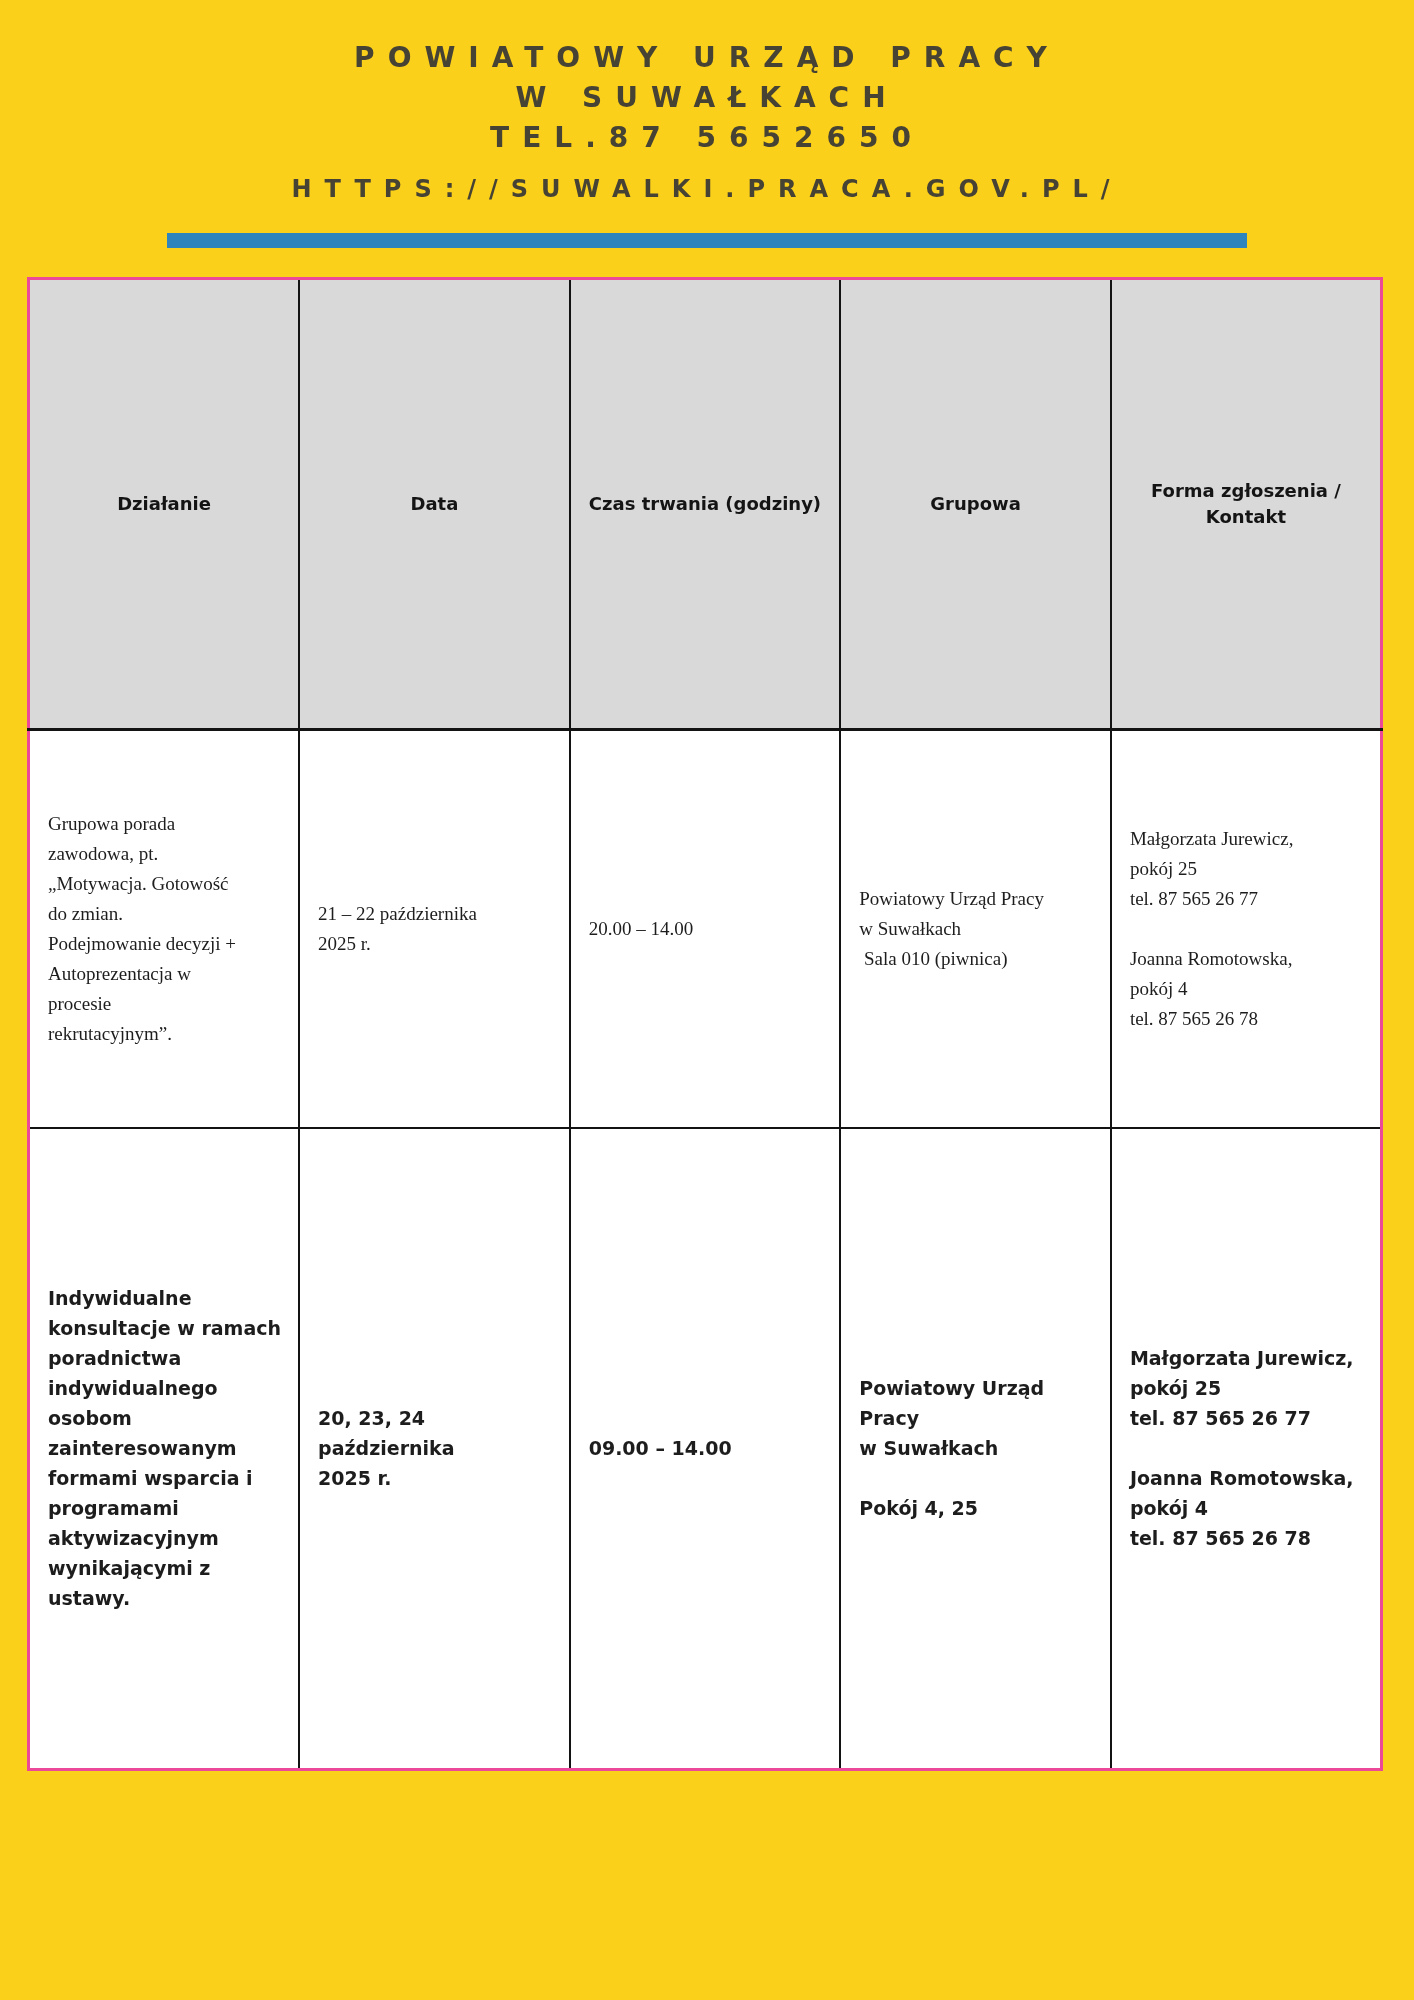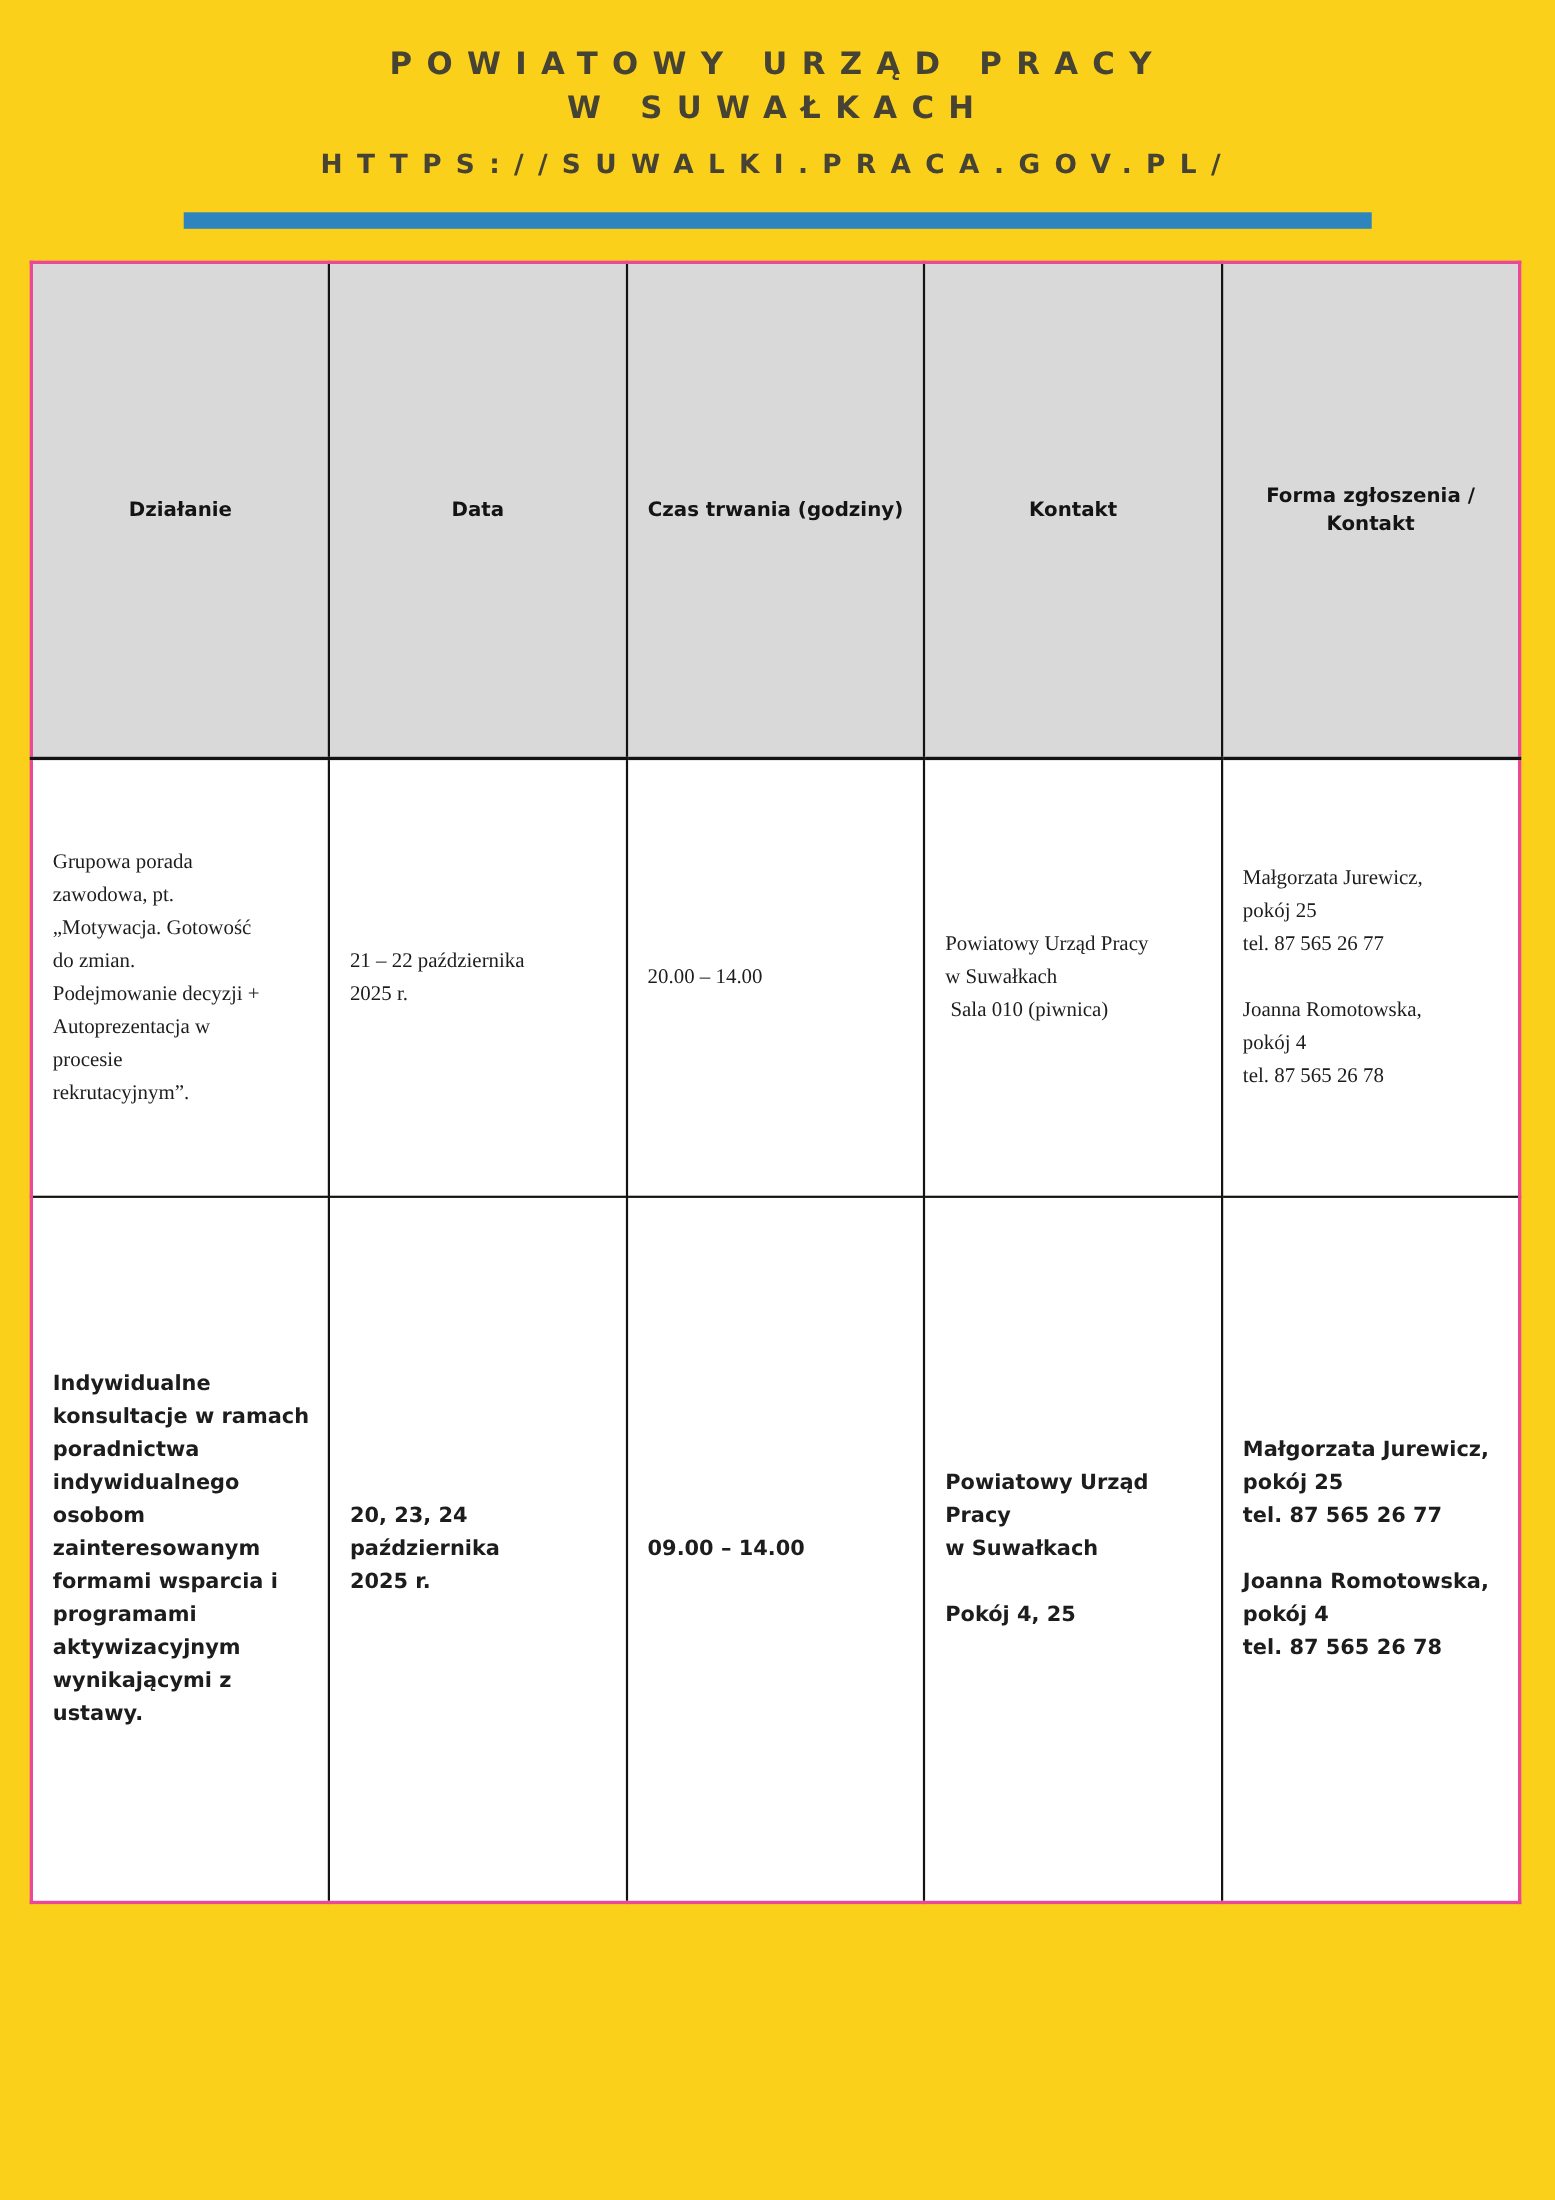--- a/index.html
+++ b/index.html
@@ -81,39 +81,40 @@
   tr.row-2 { height: 642px; font-weight: bold; }
 </style>
 </head>
 <body>
 
 <div class="page">
 
   <div class="letterhead">
     <div class="hline">POWIATOWY URZĄD PRACY</div>
     <div class="hline">W SUWAŁKACH</div>
+    <div class="hline">TEL.87 5652650</div>
     <div class="hurl">HTTPS://SUWALKI.PRACA.GOV.PL/</div>
   </div>
 
   <div class="divider-bar"></div>
 
   <table class="schedule">
     <colgroup>
       <col>
         <col>
         <col>
         <col>
         <col>
     </colgroup>
     <thead>
       <tr>
         <th>Działanie</th>
         <th>Data</th>
         <th>Czas trwania (godziny)</th>
-        <th>Kontakt</th>
+        <th>Grupowa</th>
         <th>Forma zgłoszenia / Kontakt</th>
       </tr>
     </thead>
     <tbody>
       <tr class="row-1">
         <td>Grupowa porada
 zawodowa, pt.
 „Motywacja. Gotowość
 do zmian.
 Podejmowanie decyzji +

